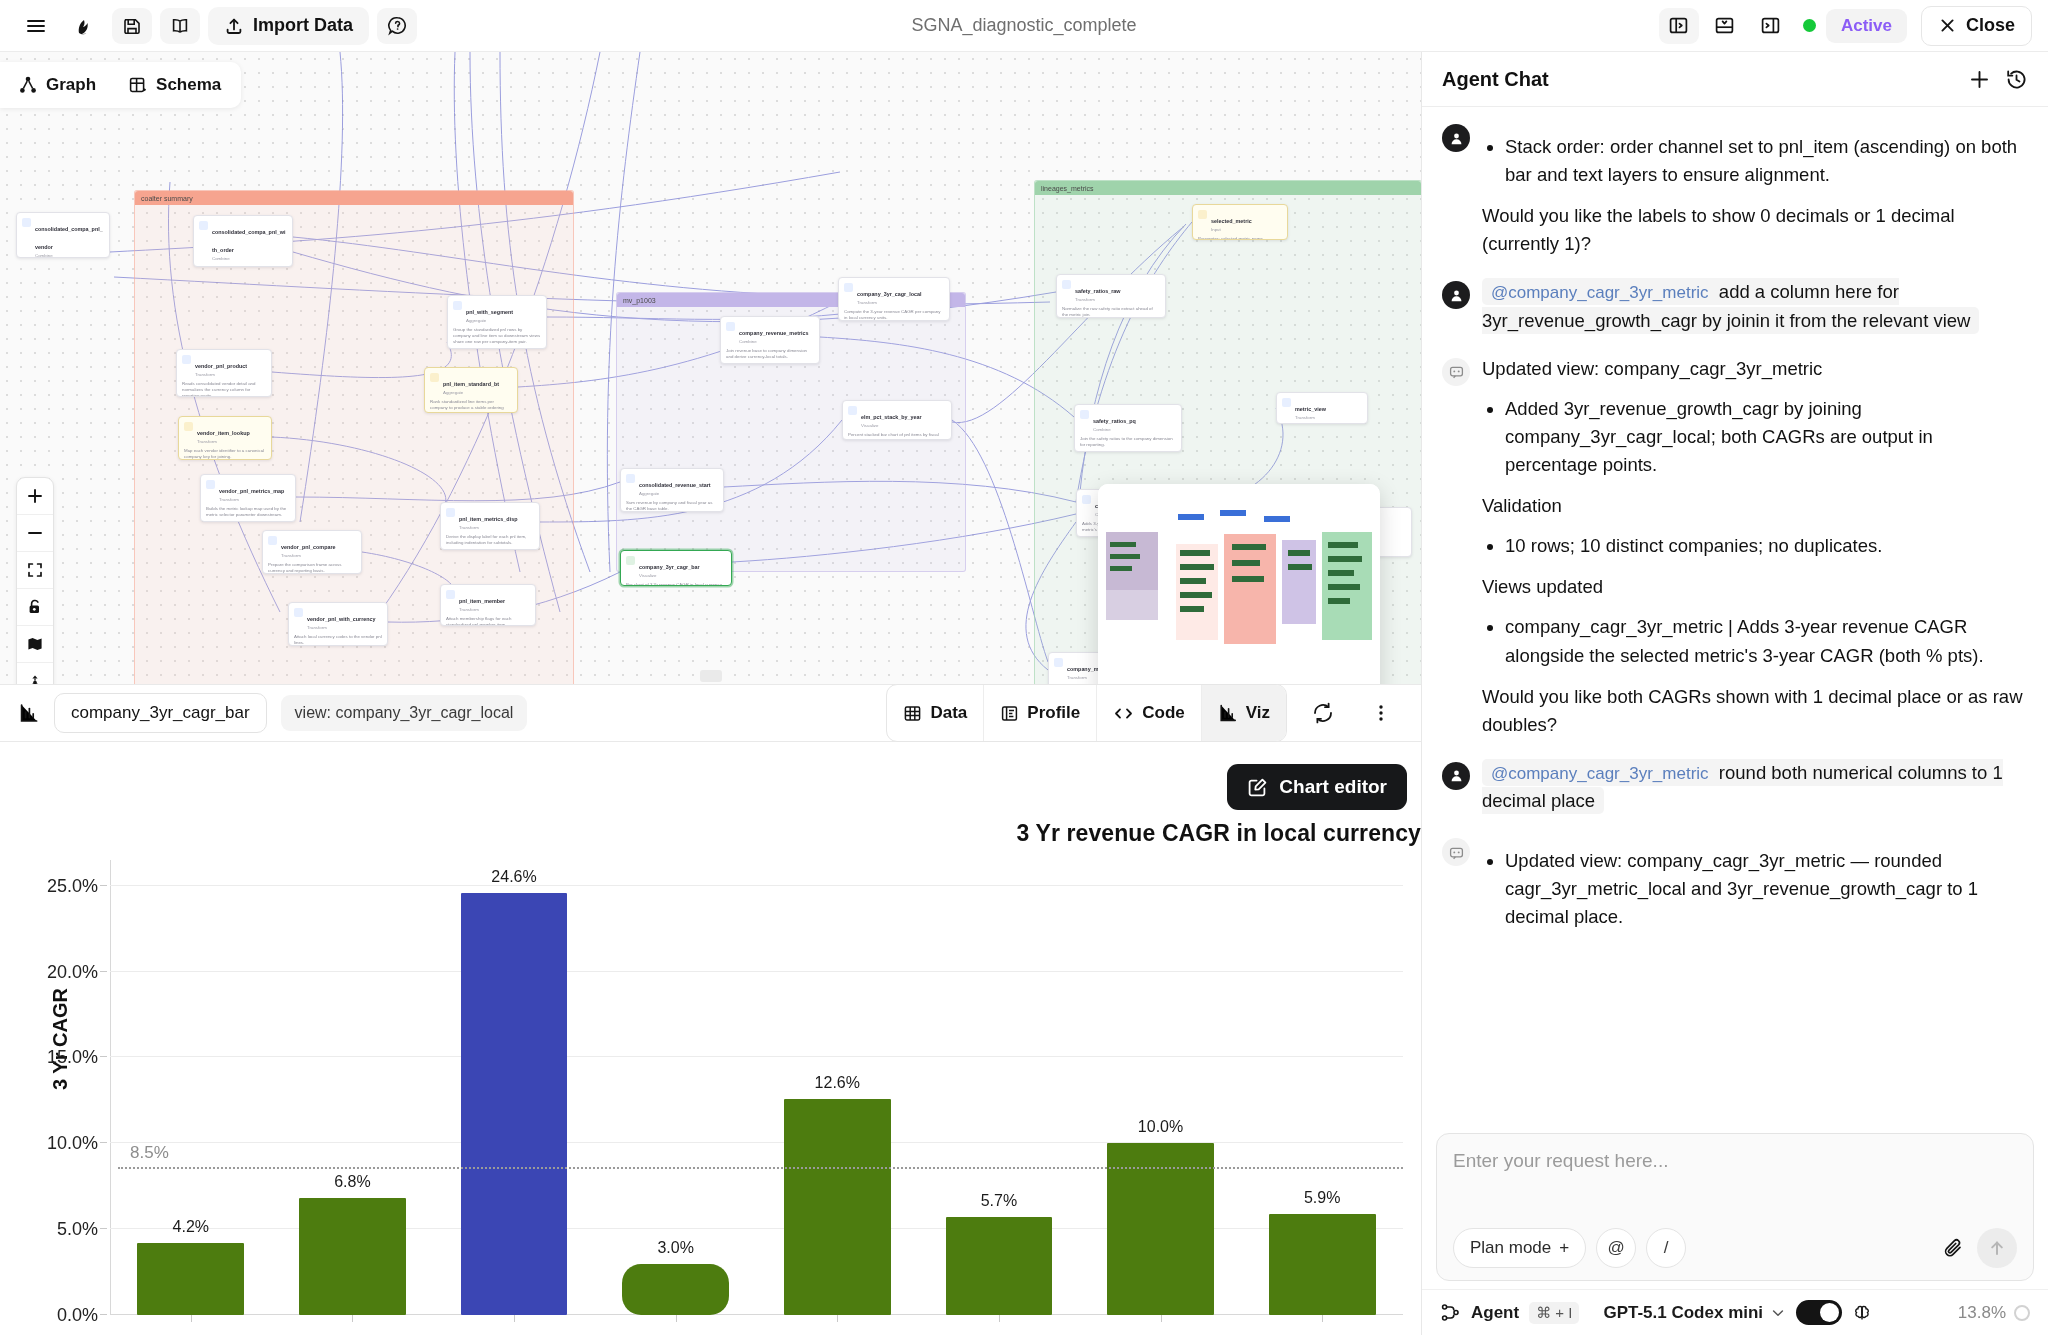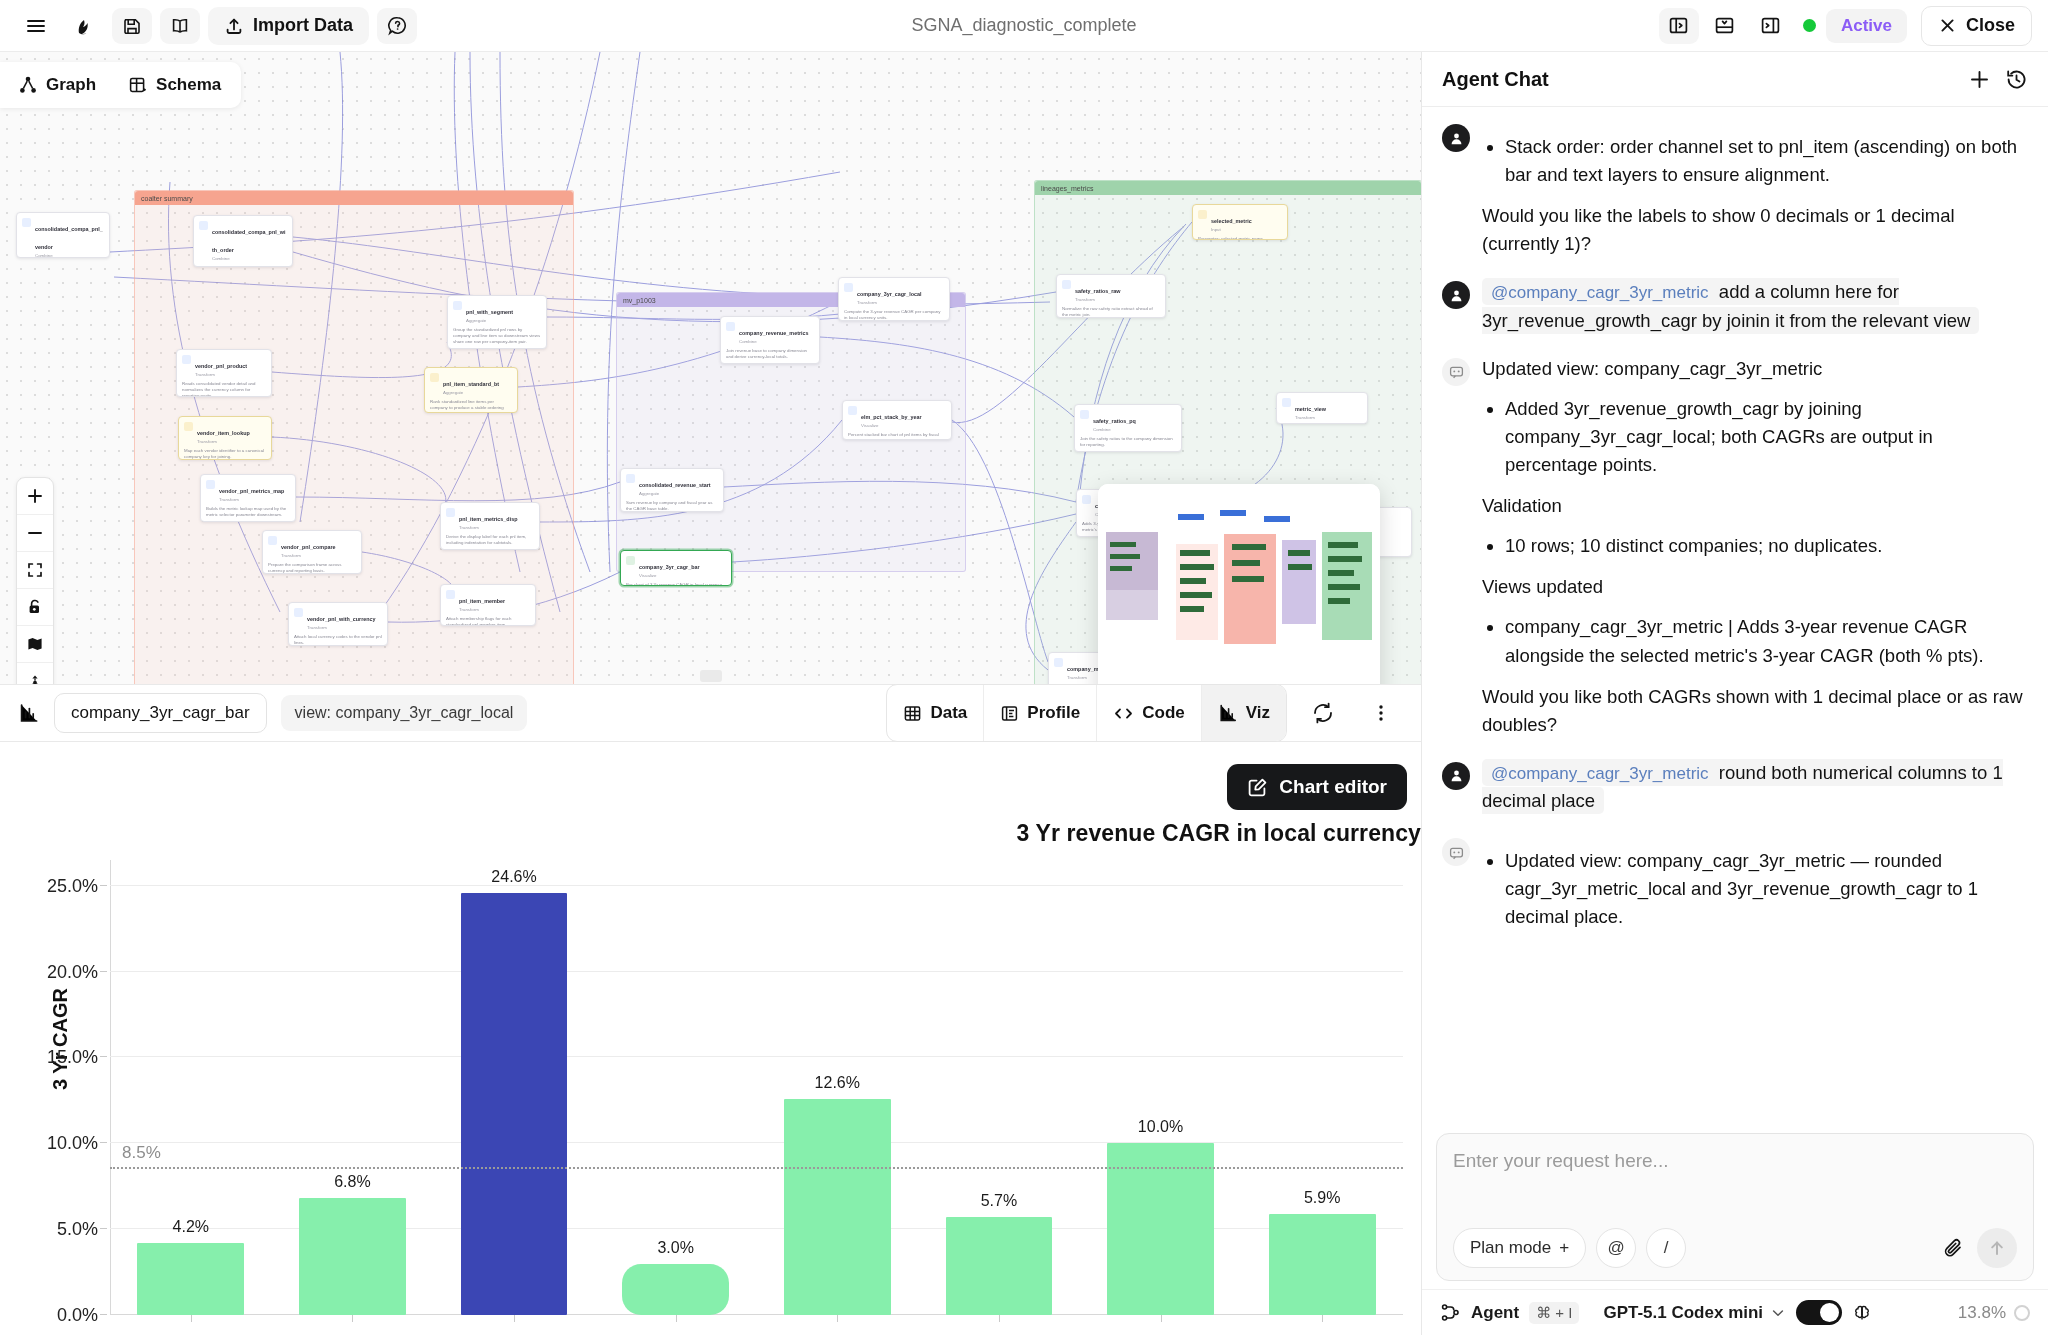--- a/index.html
+++ b/index.html
@@ -161,28 +161,28 @@
   .ytick {
     position: absolute; right: 100%; margin-right: 12px; transform: translateY(-50%);
     font-size: 18px; color: #222; white-space: nowrap;
   }
   .gridline { position: absolute; left: 0; right: 0; height: 1px; background: #ececec; }
   .tickmark { position: absolute; right: 100%; width: 7px; height: 1px; background: #c9c9c9; margin-right: 3px; }
   .axis-x { position: absolute; left: 0; right: 0; bottom: 0; height: 1px; background: #d8d8d8; }
   .axis-y { position: absolute; left: 0; top: 0; bottom: 0; width: 1px; background: #d8d8d8; }
   .bars { position: absolute; inset: 0; display: flex; align-items: flex-end; }
   .bar-slot { flex: 1; display: flex; justify-content: center; align-items: flex-end; height: 100%; position: relative; }
-  .bar { width: 66%; background: #86efac; border-radius: 1px; position: relative; }
+  .bar { width: 66%; background: #4d7c0f; border-radius: 1px; position: relative; }
   .bar.hl { background: #3b46b4; }
   .bar-val {
     position: absolute; left: 50%; transform: translateX(-50%); bottom: 100%;
     margin-bottom: 7px; font-size: 16px; color: #1b1b1b; white-space: nowrap;
   }
   .xtick { position: absolute; bottom: -7px; left: 50%; width: 1px; height: 7px; background: #c9c9c9; }
-  .refline { position: absolute; left: 0; right: 0; border-top: 2.5px dotted #9a9a9a; }
+  .refline { position: absolute; left: 8px; right: 0; border-top: 2.5px dotted #9a9a9a; }
   .reflabel { position: absolute; left: 12px; bottom: 6px; font-size: 17px; color: #8d8d8d; }
 
   
   .chat {
     width: 627px; flex: 0 0 627px; border-left: 1px solid #e8e8e8;
     display: flex; flex-direction: column; background: #fff; min-width: 0;
   }
   .chat-head {
     height: 55px; flex: 0 0 55px; display: flex; align-items: center;
     padding: 0 20px; border-bottom: 1px solid #ededed;

